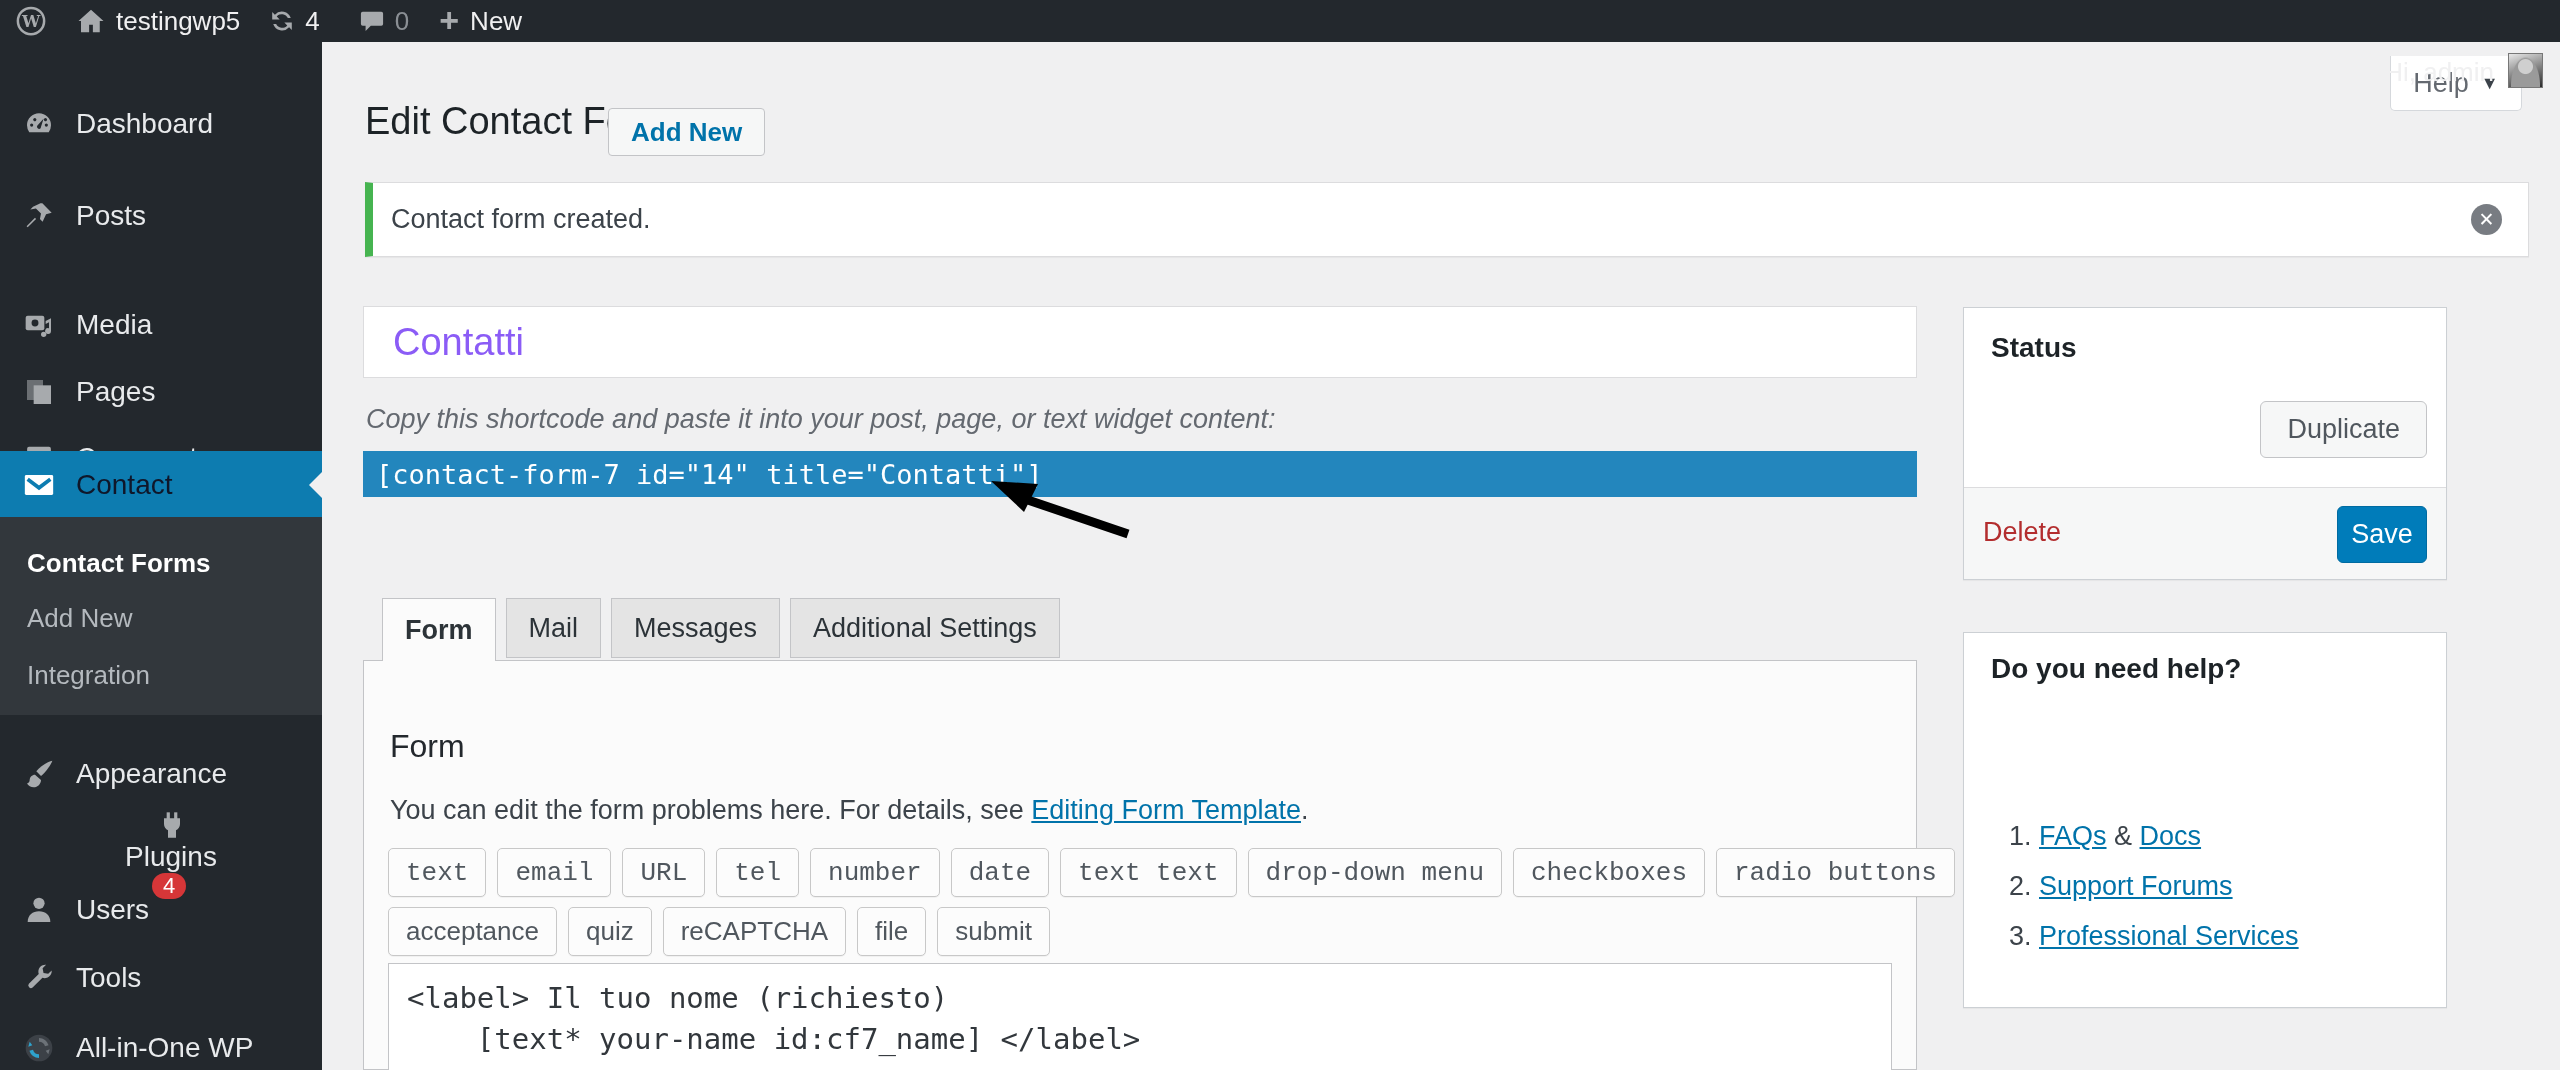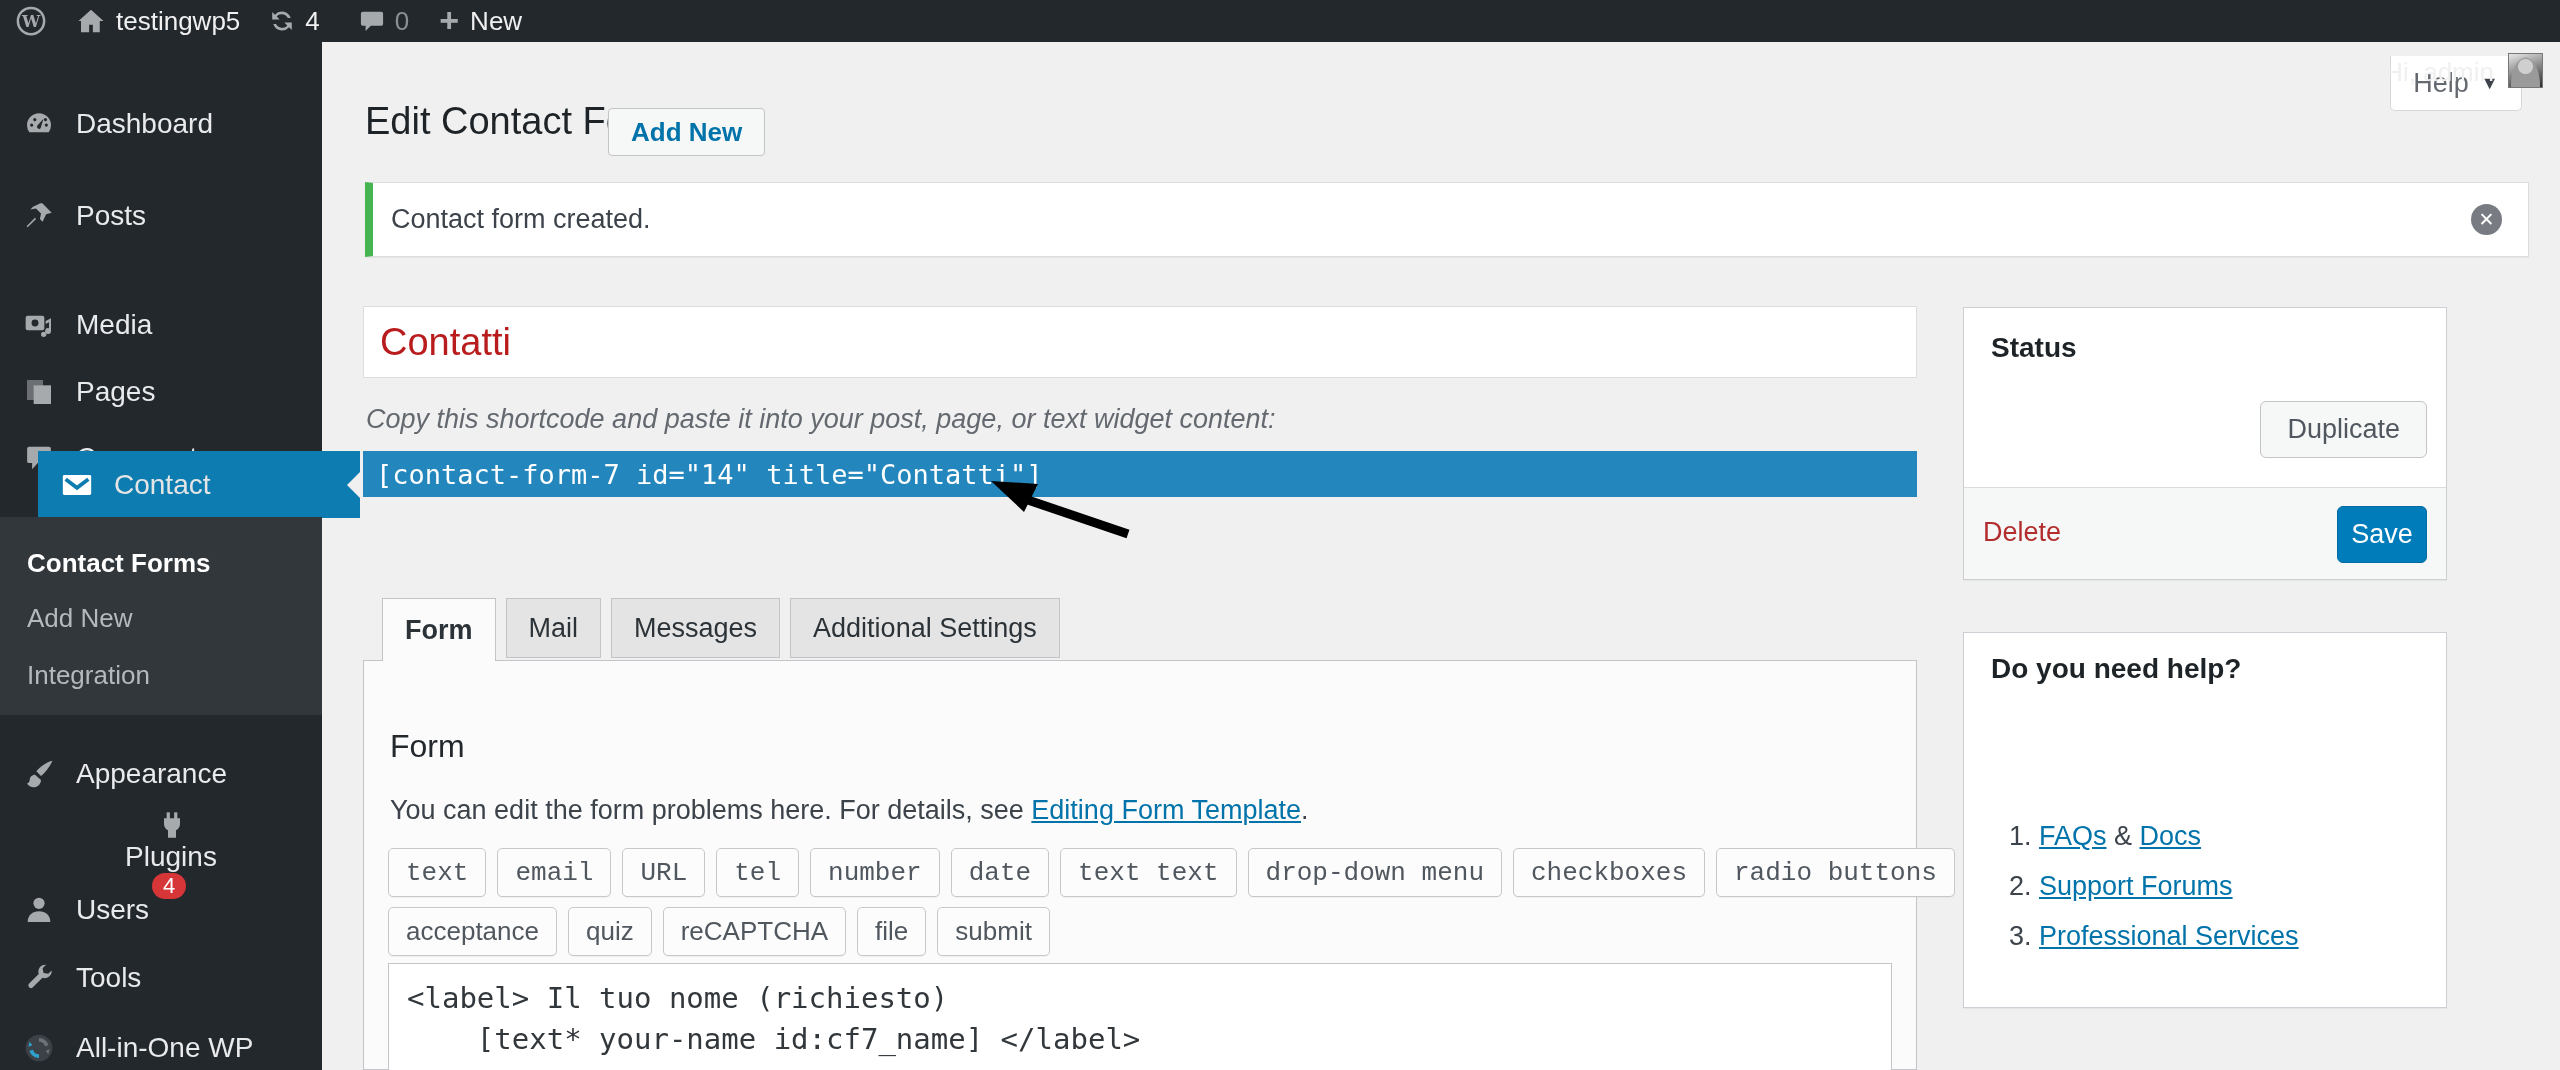--- a/index.html
+++ b/index.html
@@ -27,21 +27,21 @@
   
   #helptab{position:absolute;left:2390px;top:56px;width:130px;height:54px;background:#fff;
     border:1px solid #d5d8dc;border-top:none;border-radius:0 0 5px 5px;
     display:flex;align-items:center;justify-content:center;gap:12px;color:#646970;font-size:27px;cursor:pointer;}
   #helptab .caret{font-size:18px;color:#3c434a;}
   
   #sidebar{position:absolute;left:0;top:42px;width:322px;height:1028px;background:#23282d;}
   .mi{position:absolute;left:0;width:322px;height:67px;display:flex;align-items:center;color:#e8eaec;font-size:28px;cursor:pointer;}
   .mi .ico{width:34px;height:34px;margin-left:22px;color:#a7aaad;display:flex;align-items:center;justify-content:center;}
   .mi .txt{margin-left:20px;}
-  .mi.active{background:#0d7cb0;color:#e5e5e5;margin-left:38px;}
+  .mi.active{background:#0d7cb0;color:#0f172a;}
   .mi.active .ico{color:#fff;}
   .mi.active .notch{position:absolute;right:0;top:50%;transform:translateY(-50%);width:0;height:0;
     border-top:13px solid transparent;border-bottom:13px solid transparent;border-right:13px solid #f0f0f1;}
   .badge{margin-left:16px;min-width:34px;height:34px;border-radius:17px;background:#d63638;color:#fff;
     font-size:22px;display:flex;align-items:center;justify-content:center;}
   #submenu{position:absolute;left:0;top:475px;width:322px;height:198px;background:#32373c;}
   .smi{position:absolute;left:27px;height:40px;display:flex;align-items:center;color:#b4b9be;font-size:26px;cursor:pointer;}
   .smi.current{color:#fff;font-weight:bold;}
   
   #pgtitle{position:absolute;left:365px;top:100px;font-size:38px;font-weight:400;color:#1d2327;}
@@ -50,21 +50,21 @@
     display:flex;align-items:center;cursor:pointer;}
   
   #notice{position:absolute;left:365px;top:182px;width:2155px;height:73px;background:#fff;
     border:1px solid #dcdcde;border-left:8px solid #46b450;box-shadow:0 1px 1px rgba(0,0,0,.04);
     display:flex;align-items:center;}
   #notice .msg{margin-left:18px;font-size:27px;color:#3c434a;}
   #dismiss{position:absolute;right:26px;top:21px;width:31px;height:31px;border-radius:50%;background:#787c82;
     color:#fff;display:flex;align-items:center;justify-content:center;font-size:19px;font-weight:bold;cursor:pointer;}
   
   #titleinput{position:absolute;left:363px;top:306px;width:1554px;height:72px;background:#fff;
-    border:1px solid #dcdcde;box-sizing:border-box;font-size:38px;color:#b91c1c;padding:0 16px;
+    border:1px solid #dcdcde;box-sizing:border-box;font-size:38px;color:#8b5cf6;padding:0 29px;
     font-family:"Liberation Sans","DejaVu Sans",sans-serif;}
   #schint{position:absolute;left:366px;top:404px;font-size:27px;font-style:italic;color:#646970;}
   #scbar{position:absolute;left:363px;top:451px;width:1554px;height:46px;background:#2386bd;display:flex;align-items:center;}
   #scbar code{margin-left:13px;color:#fff;font-size:27px;font-family:"DejaVu Sans Mono",monospace;}
   #arrow{position:absolute;left:960px;top:460px;width:210px;height:95px;pointer-events:none;}
   
   #tabs{position:absolute;left:382px;top:598px;display:flex;gap:10px;z-index:3;}
   .tab{height:60px;padding:0 22px;display:flex;align-items:center;font-size:27px;color:#2c3338;
     background:#e4e4e4;border:1px solid #c3c4c7;box-sizing:border-box;cursor:pointer;}
   .tab.active{background:#fbfbfb;font-weight:bold;height:63px;border-bottom:none;}

